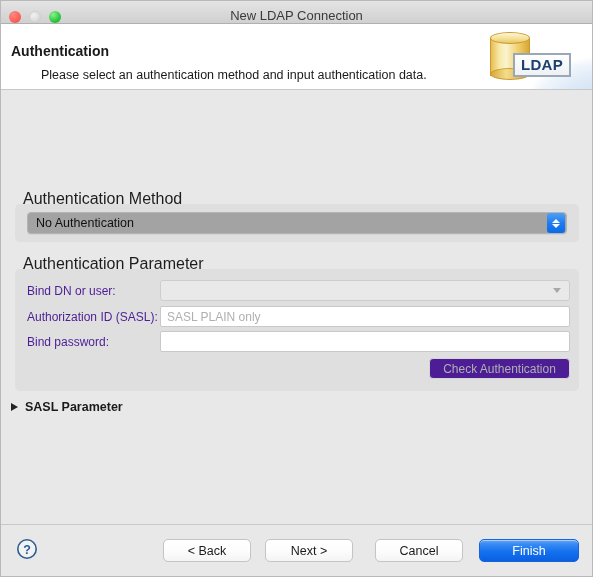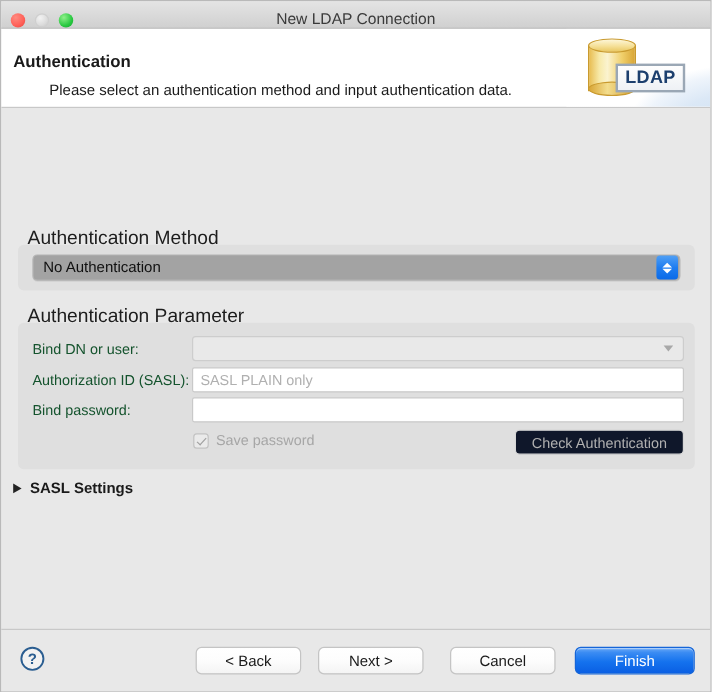--- a/index.html
+++ b/index.html
@@ -217,21 +217,21 @@
     border-left: 4px solid transparent;
     border-right: 4px solid transparent;
   }
   .chev.up   { border-bottom: 4px solid #ffffff; }
   .chev.down { border-top: 4px solid #ffffff; }
 
   
   .field-label {
     position: absolute;
     font-size: 12px;
-    color: #14532d;
+    color: #4c1d95;
     white-space: nowrap;
   }
   .combo-disabled {
     position: absolute;
     box-sizing: border-box;
     height: 21px;
     background: #e9e9e9;
     border: 1px solid #cdcdcd;
     border-radius: 3px;
     display: flex;
@@ -294,21 +294,21 @@
     font-size: 12px;
     color: #a6a6a6;
   }
 
   .btn-disabled {
     position: absolute;
     box-sizing: border-box;
     height: 21px;
     border: 1px solid #d6d6d6;
     border-radius: 4px;
-    background: #0f172a;
+    background: #4c1d95;
     color: #b0b0b0;
     font-size: 12px;
     display: flex;
     align-items: center;
     justify-content: center;
   }
 
   
   .disclosure {
     position: absolute;
@@ -421,31 +421,27 @@
     <div class="field-label" style="left:26px; top:220px;">Authorization ID (SASL):</div>
     <div class="textfield" style="left:159px; top:216px; width:410px;">
       <span class="ph">SASL PLAIN only</span>
     </div>
 
     <div class="field-label" style="left:26px; top:245px;">Bind password:</div>
     <div class="textfield" style="left:159px; top:241px; width:410px;">
       <span></span>
     </div>
 
-    <div class="checkrow" style="left:160px; top:270px;">
-      <span class="checkbox"></span>
-      <span class="check-label">Save password</span>
-    </div>
     <div class="btn-disabled" style="left:428px; top:268px; width:141px;">
       <span>Check Authentication</span>
     </div>
 
     <div class="disclosure" style="top:310px;">
       <span class="tri"></span>
-      <span class="disclosure-label">SASL Settings</span>
+      <span class="disclosure-label">SASL Parameter</span>
     </div>
 
   </div>
 
   <div class="footer">
     <span class="help-icon">
       <svg width="22" height="22" viewBox="0 0 22 22" aria-hidden="true">
         <circle cx="11" cy="11" r="9.2" fill="#f2f2f2" stroke="#2b5e91" stroke-width="1.6"></circle>
         <text x="11" y="15.6" text-anchor="middle" font-family="Liberation Sans, sans-serif" font-size="12.5" font-weight="bold" fill="#2b5e91">?</text>
       </svg>

